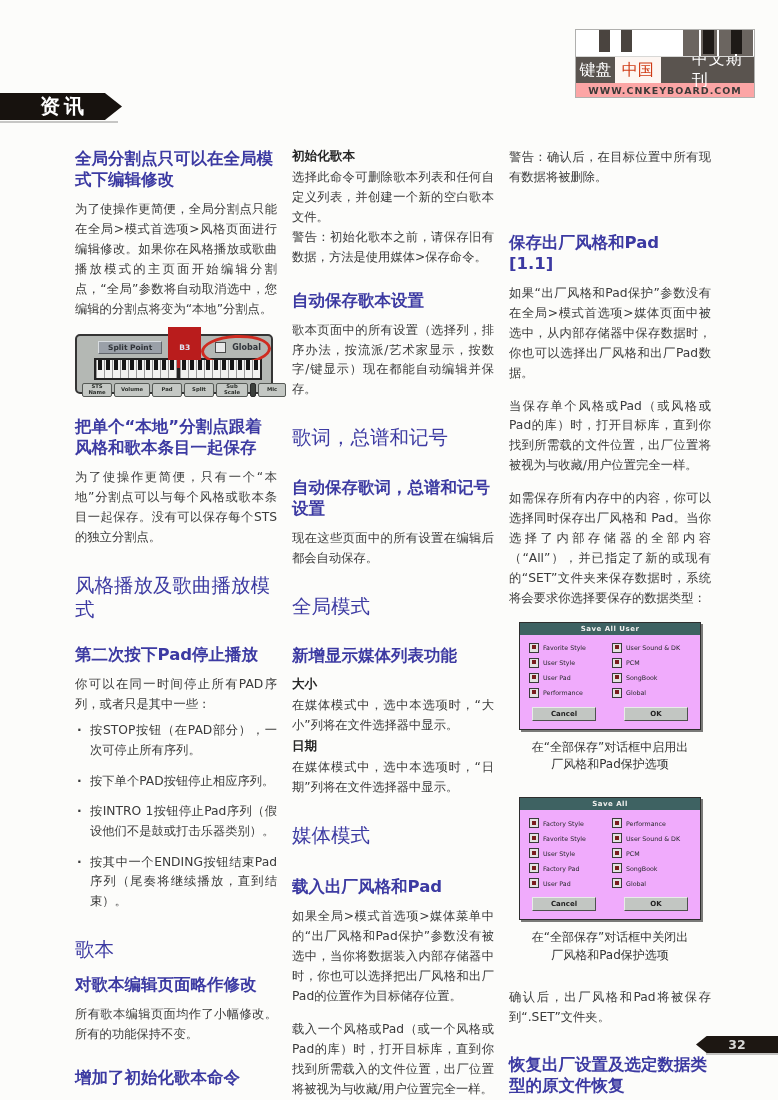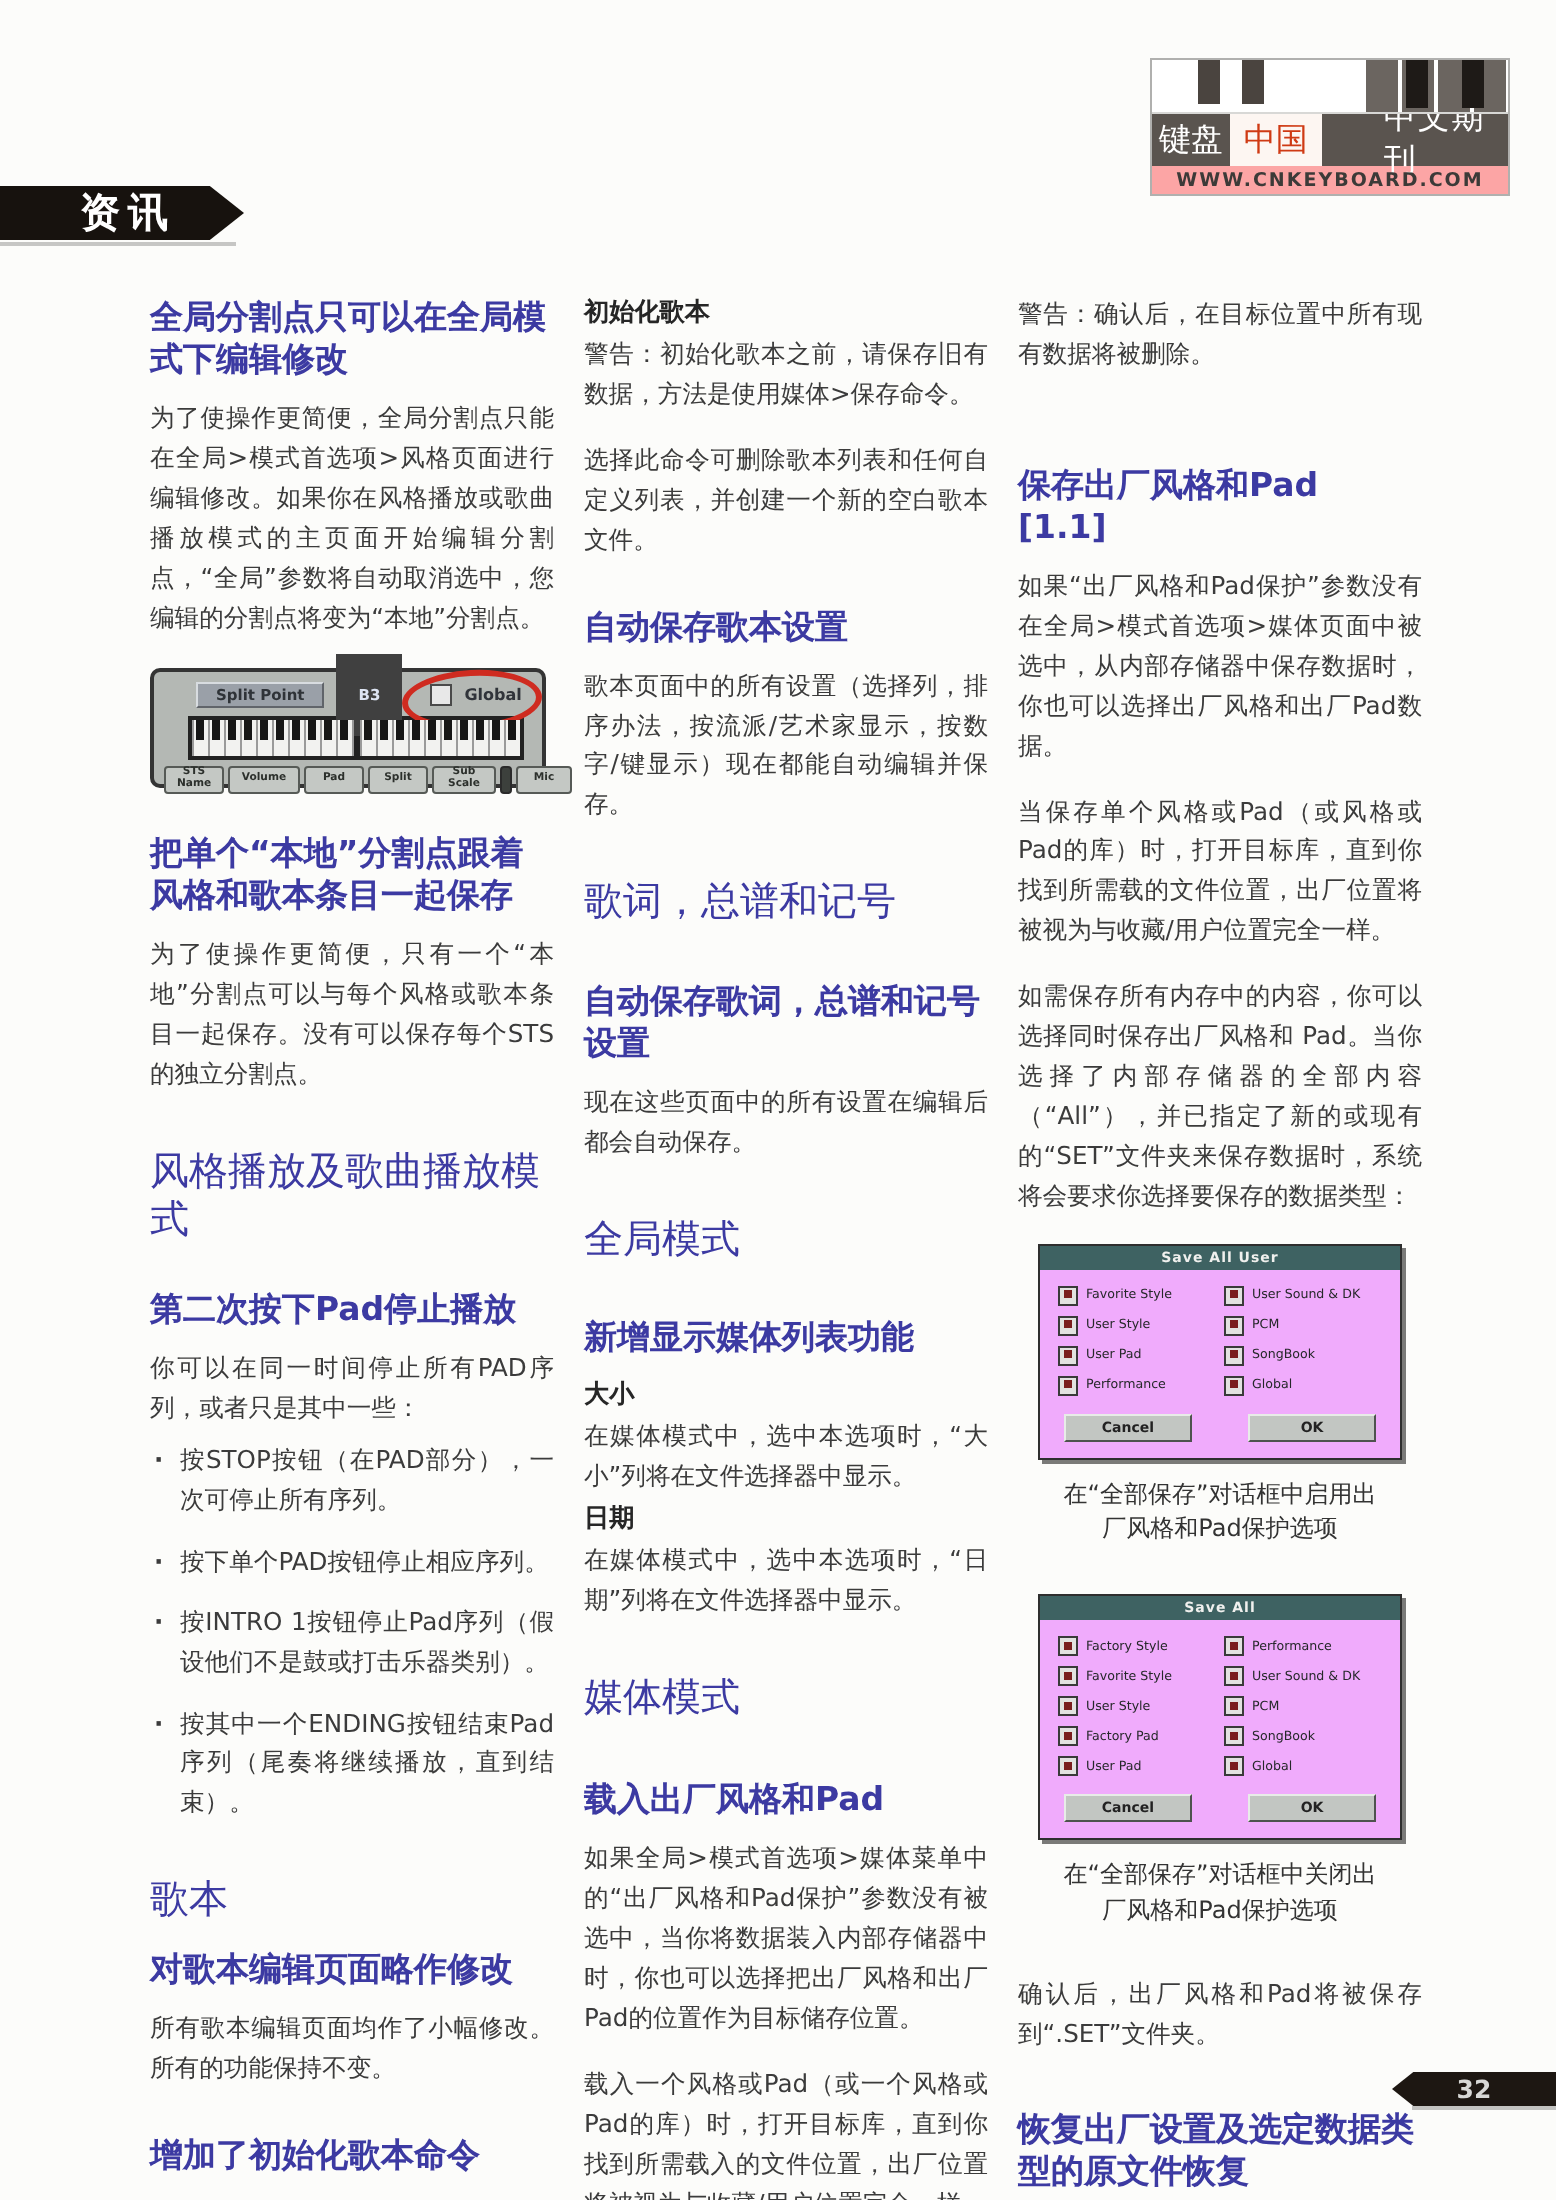--- a/index.html
+++ b/index.html
@@ -41,21 +41,21 @@
   ul.bullets li{list-style:none;position:relative;padding-left:15px;margin-bottom:11px;
        font-size:12.3px;color:#3b3b3b;line-height:1.6;text-align:justify;}
   ul.bullets li::before{content:"·";position:absolute;left:2px;top:0;font-weight:bold;color:#3b3b3b;}
 
   
   .shot{position:relative;width:198px;height:60px;margin:14px 0 20px;background:#b4b8b4;
         border:2px solid #343434;border-radius:5px;padding:4px 5px 3px;box-sizing:border-box;}
   .shot-row1{position:relative;display:flex;align-items:center;gap:6px;height:15px;}
   .sp-btn{background:#9aa0a8;border:1px solid #60646a;border-top-color:#d8dce0;border-left-color:#d8dce0;
         color:#2f3338;font-size:7.5px;font-weight:bold;padding:1px 9px;margin-left:16px;}
-  .sp-val{background:#404040;color:#dde4f2;font-size:7.5px;font-weight:bold;padding:16px 11px;}
+  .sp-val{background:#b91c1c;color:#dde4f2;font-size:7.5px;font-weight:bold;padding:16px 11px;}
   .g-box{width:9px;height:9px;background:#e8e8e8;border:1px solid #4a4a4a;margin-left:8px;}
   .g-lab{font-size:8px;font-weight:bold;color:#30343a;}
   .red-circle{position:absolute;right:-5px;top:-5px;width:64px;height:24px;border:3px solid #cf2b20;
         border-radius:50%;transform:rotate(-3deg);}
   .kbd-strip{display:flex;gap:3px;background:#222;padding:2px;margin:3px 4px 3px 12px;height:18px;}
   .kbd-seg{position:relative;flex:1;background:#f2f2f0;overflow:hidden;}
   .kbd-seg::before{content:"";position:absolute;inset:0;
         background:repeating-linear-gradient(90deg,#9a9a9a 0 1px,transparent 1px 8px);}
   .kbd-seg::after{content:"";position:absolute;top:0;left:2px;right:0;height:58%;
         background:repeating-linear-gradient(90deg,#161616 0 4px,transparent 4px 8px);}
@@ -159,22 +159,22 @@
 
       <div class="h-big sp-md">歌本</div>
       <div class="h-sub" style="margin-top:12px">对歌本编辑页面略作修改</div>
       <p class="body">所有歌本编辑页面均作了小幅修改。所有的功能保持不变。</p>
       <div class="h-sub">增加了初始化歌本命令</div>
       <p class="body">现在用一条命令就可以创建一个新的空白歌本列表（可从页面菜单操作）。</p>
     </div>
 
     <div class="col">
       <div class="runin">初始化歌本</div>
+      <p class="body" style="margin-bottom:0">选择此命令可删除歌本列表和任何自定义列表，并创建一个新的空白歌本文件。</p>
       <p class="body">警告：初始化歌本之前，请保存旧有数据，方法是使用媒体&gt;保存命令。</p>
-      <p class="body" style="margin-bottom:0">选择此命令可删除歌本列表和任何自定义列表，并创建一个新的空白歌本文件。</p>
 
       <div class="h-sub">自动保存歌本设置</div>
       <p class="body">歌本页面中的所有设置（选择列，排序办法，按流派/艺术家显示，按数字/键显示）现在都能自动编辑并保存。</p>
 
       <div class="h-big sp-md">歌词，总谱和记号</div>
       <div class="h-sub" style="margin-top:26px">自动保存歌词，总谱和记号设置</div>
       <p class="body">现在这些页面中的所有设置在编辑后都会自动保存。</p>
 
       <div class="h-big sp-md">全局模式</div>
       <div class="h-sub" style="margin-top:26px">新增显示媒体列表功能</div>

